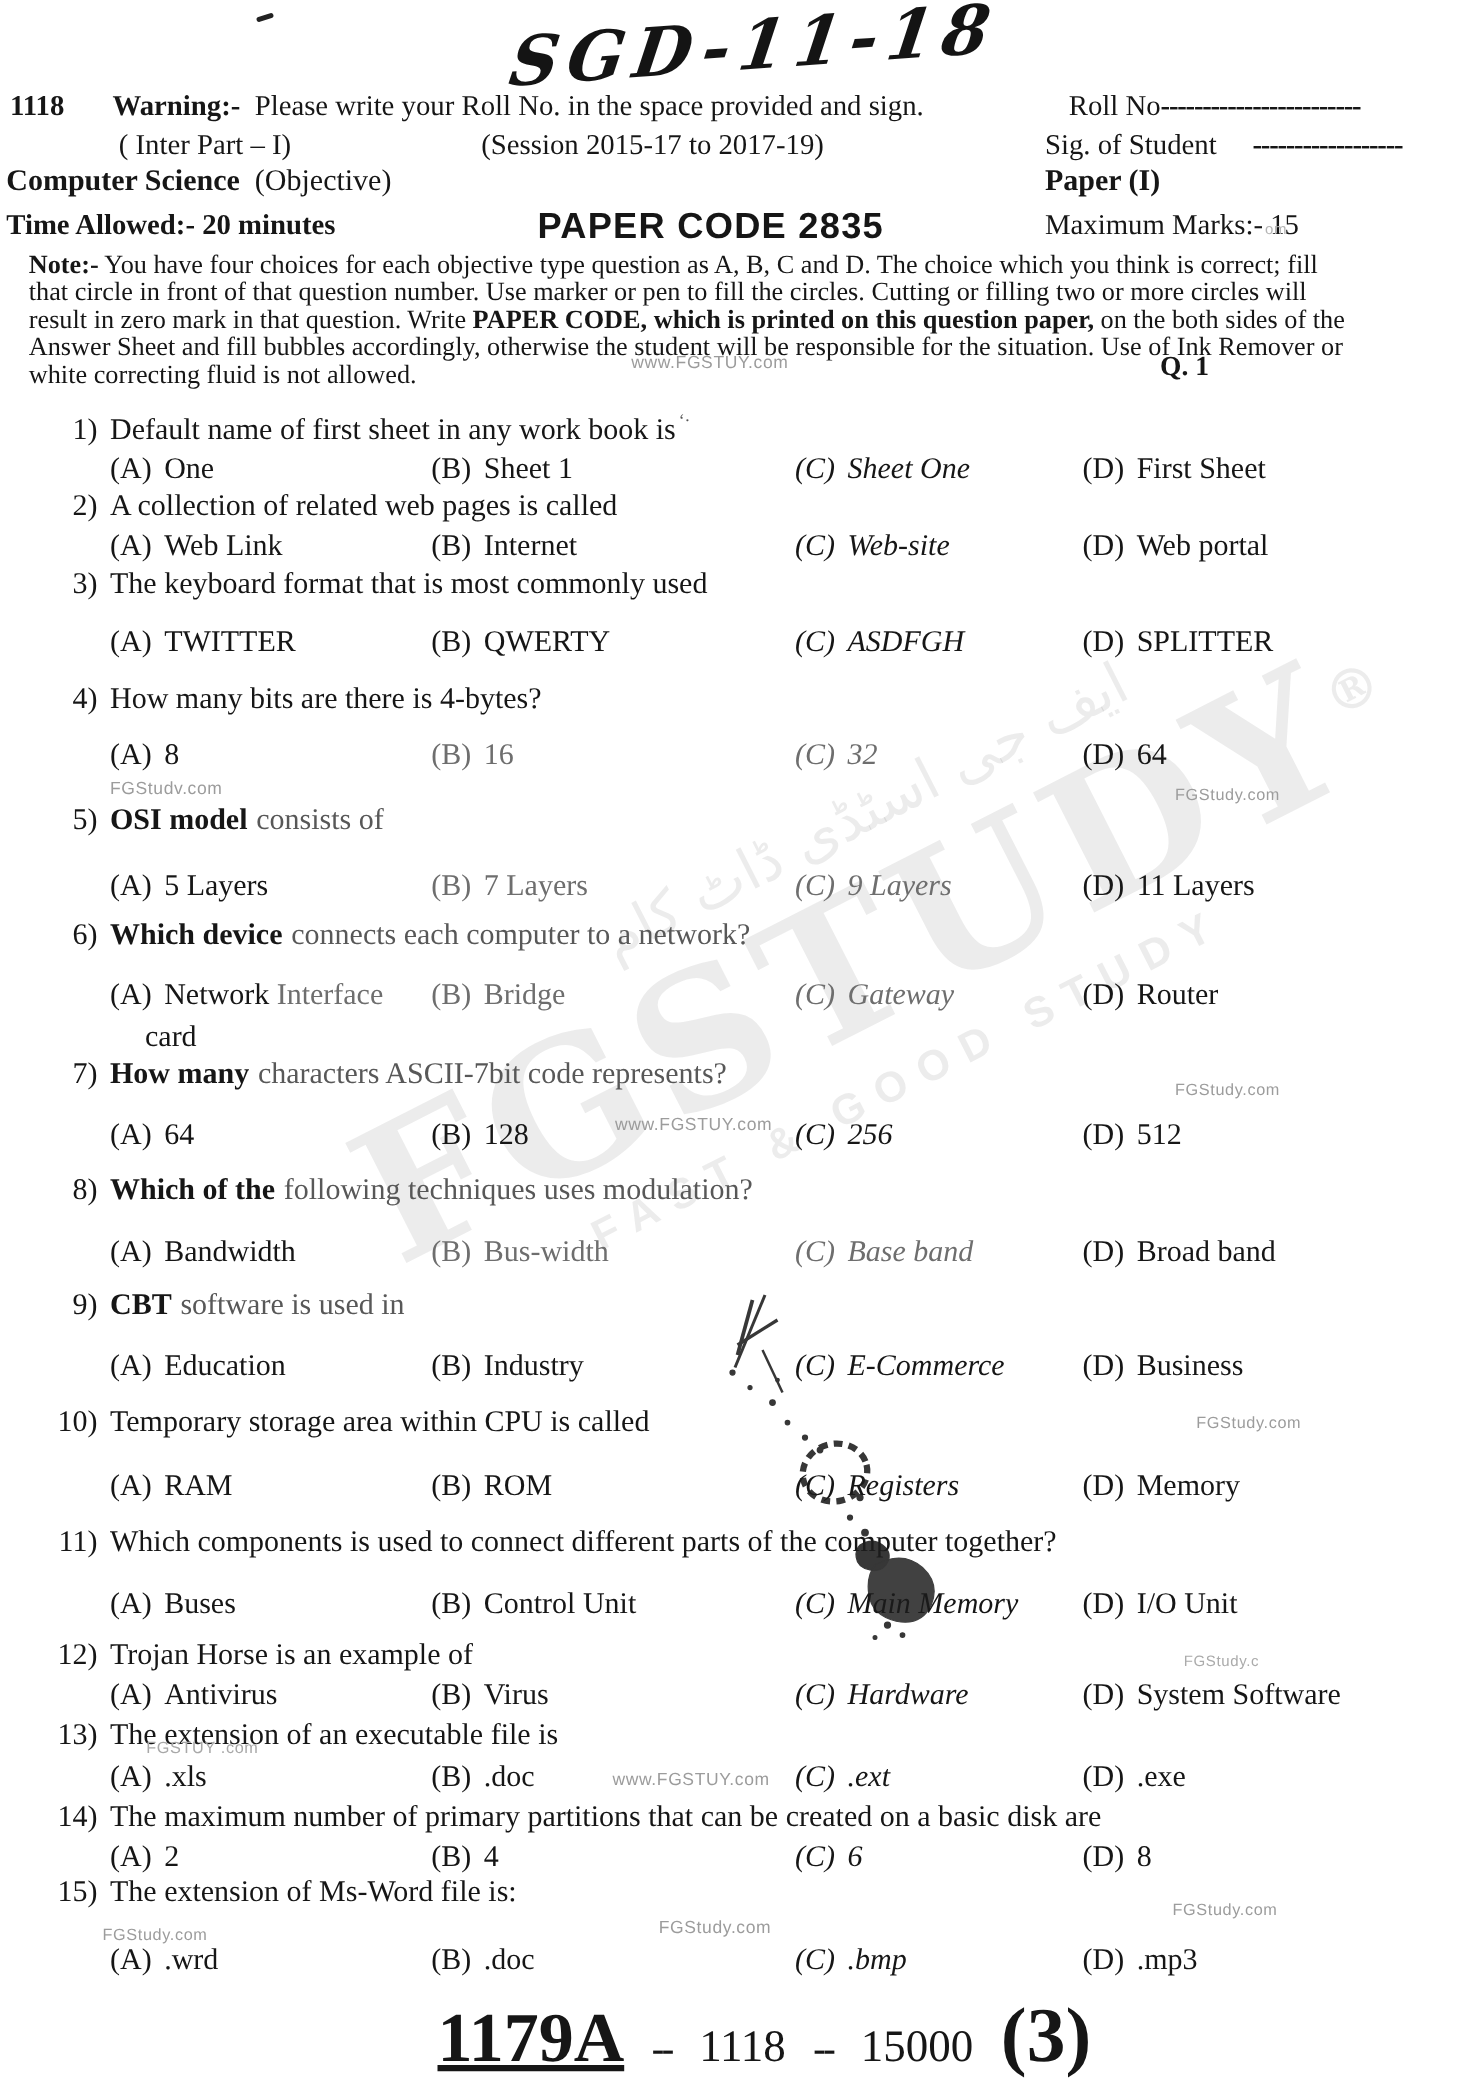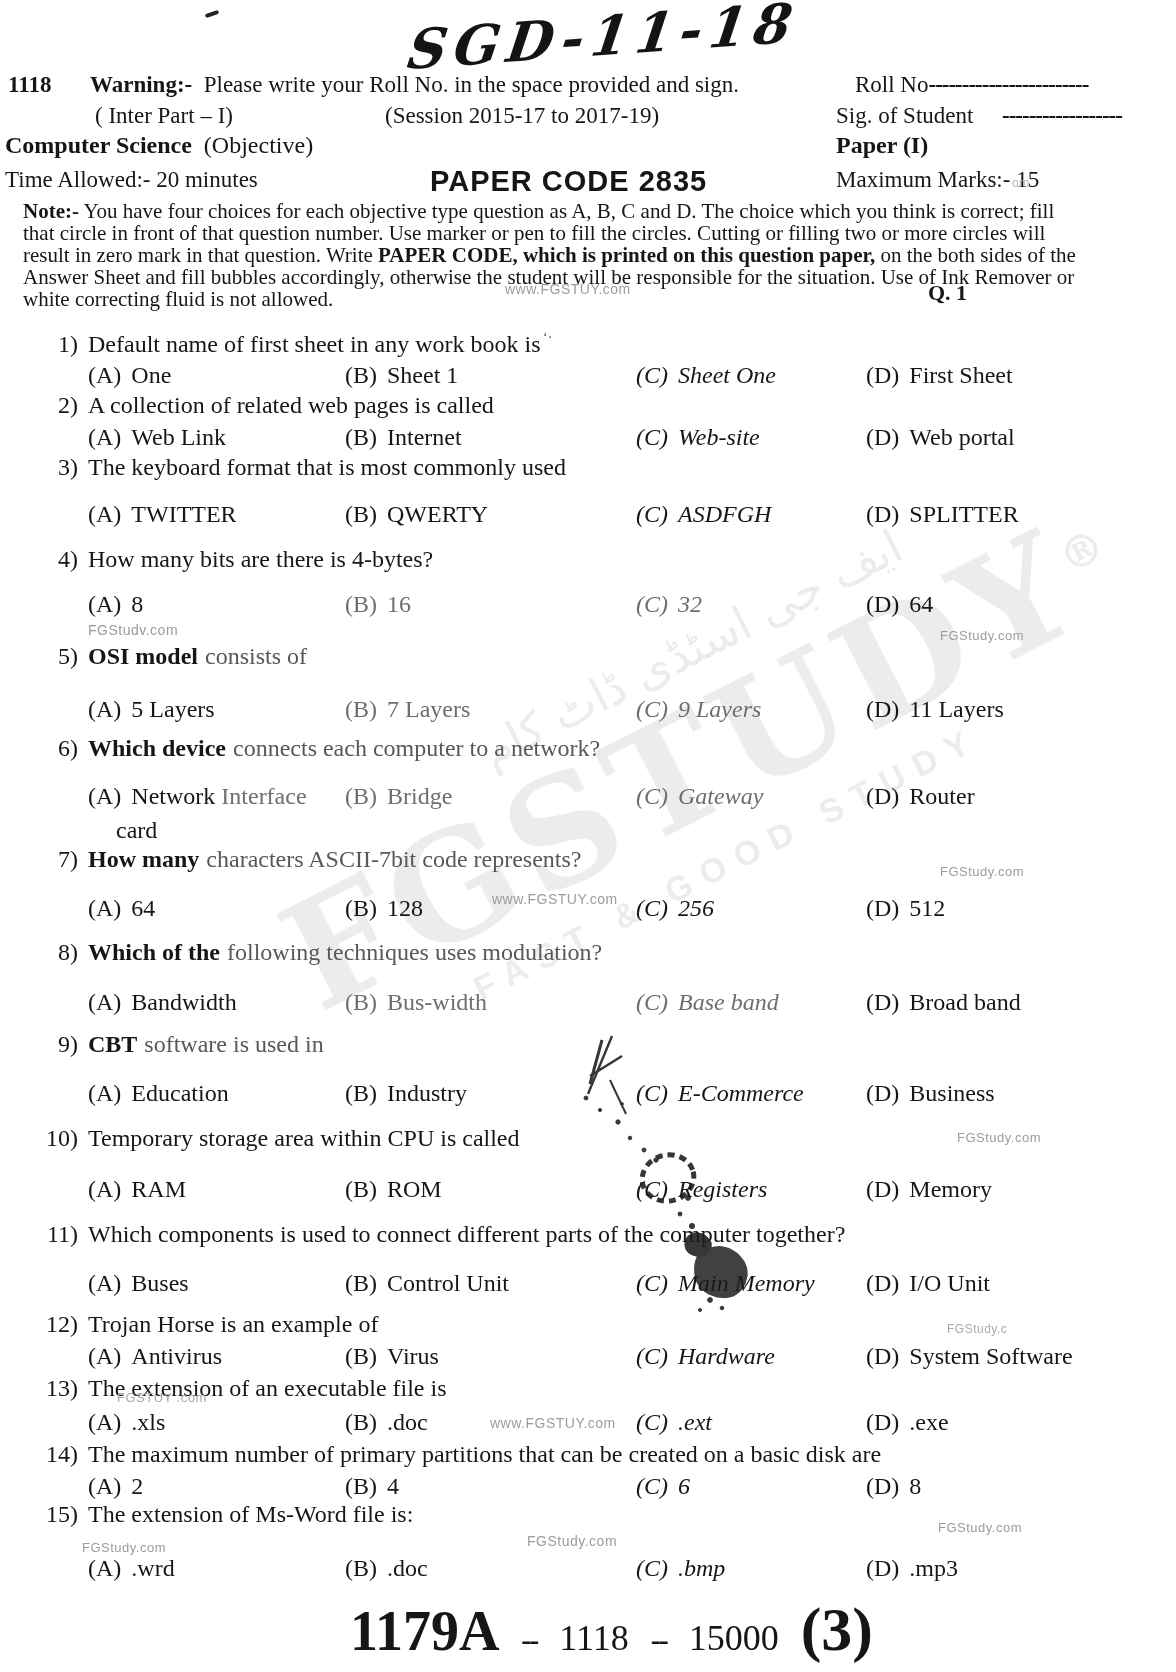--- a/index.html
+++ b/index.html
@@ -32,21 +32,21 @@
         letter-spacing:.5px;white-space:nowrap;}
   .wm-big{position:absolute;left:250px;top:655px;width:800px;transform:rotate(-27deg);
           transform-origin:center center;color:rgba(40,40,40,0.085);pointer-events:none;}
   .wm-urdu{font-family:"DejaVu Sans",sans-serif;font-size:46px;text-align:right;padding-right:70px;}
   .wm-main{font-family:"DejaVu Serif",serif;font-weight:bold;font-size:148px;letter-spacing:8px;line-height:1.05;}
   .wm-reg{font-size:44px;vertical-align:super;}
   .wm-tag{font-family:"Liberation Sans",sans-serif;font-weight:bold;font-size:34px;letter-spacing:12px;
           margin-left:150px;margin-top:6px;}
   
   .footer{position:absolute;left:350px;top:1594px;display:flex;align-items:baseline;gap:22px;}
-  .f-code{font-weight:bold;font-size:56px;}
+  .f-code{font-weight:bold;font-size:56px;text-decoration:underline;}
   .f-sep{font-size:30px;font-weight:bold;letter-spacing:-2px;}
   .f-num{font-size:36px;}
   .f-page{font-weight:bold;font-size:62px;}
   
   .tickmark{position:absolute;left:205px;top:12px;width:14px;height:4px;background:#222;
             border-radius:2px;transform:rotate(-18deg);}
   .caret{position:absolute;left:543px;top:330px;font-size:14px;color:#555;}
   .ink{position:absolute;left:560px;top:1000px;}
 </style>
 </head>
@@ -69,21 +69,21 @@
   <span class="abs h-row" style="left:855px;top:72px;"><span>Roll No</span><span class="dashline">------------------------</span></span>
 
   <span class="abs h-row" style="left:95px;top:103px;">( Inter Part – I)</span>
   <span class="abs h-row" style="left:385px;top:103px;">(Session  2015-17 to 2017-19)</span>
   <span class="abs h-row" style="left:836px;top:103px;">Sig. of Student</span>
   <span class="abs h-row dashline" style="left:1002px;top:103px;">------------------</span>
 
   <span class="abs h-row" style="left:5px;top:132px;font-size:24px;"><b>Computer Science</b>&nbsp; <span>(Objective)</span></span>
   <span class="abs h-row bold" style="left:836px;top:132px;font-size:24px;">Paper  (I)</span>
 
-  <span class="abs h-row" style="left:5px;top:167px;">Time Allowed:- 20 minutes</span>
+  <span class="abs h-row" style="left:5px;top:167px;font-weight:bold;">Time Allowed:- 20 minutes</span>
   <span class="abs paper-code" style="left:430px;top:165px;">PAPER CODE 2835</span>
   <span class="abs h-row" style="left:836px;top:167px;">Maximum Marks:- 15</span>
 
   <div class="note">
     <div class="nl" style="top:0px;"><b>Note:-</b><span> You have four choices for each objective type question as A, B, C and D.  The choice which you think is correct; fill</span></div>
     <div class="nl" style="top:44px;"><span>result in zero mark in that question. Write </span><b>PAPER CODE, which is printed on this question paper,</b><span> on the both sides of the</span></div>
     <div class="nl" style="top:22px;"><span>that circle in front of that question number.  Use marker or pen to fill the circles. Cutting or filling two or more circles will</span></div>
     <div class="nl" style="top:66px;"><span>Answer Sheet and fill bubbles accordingly, otherwise the student will be responsible for the situation. Use of Ink Remover or</span></div>
     <div class="nl" style="top:88px;"><span>white correcting fluid is not allowed.</span></div>
   </div>

